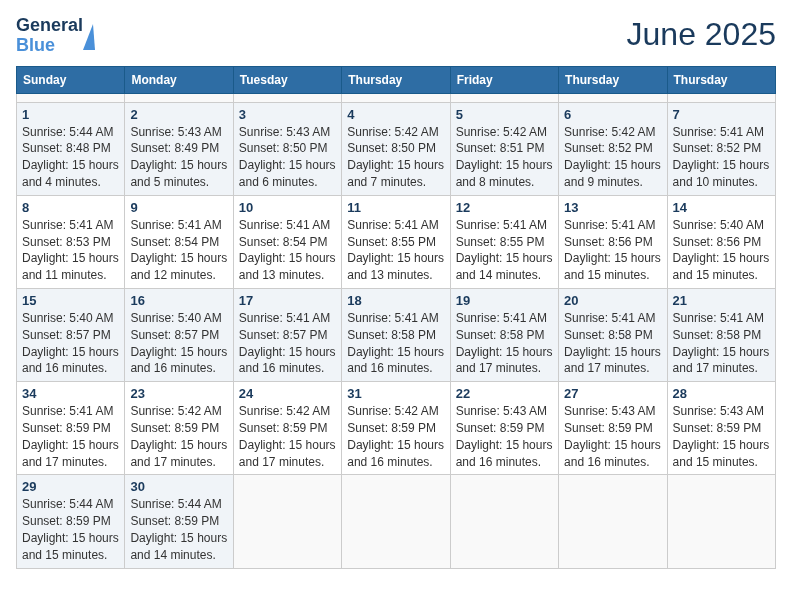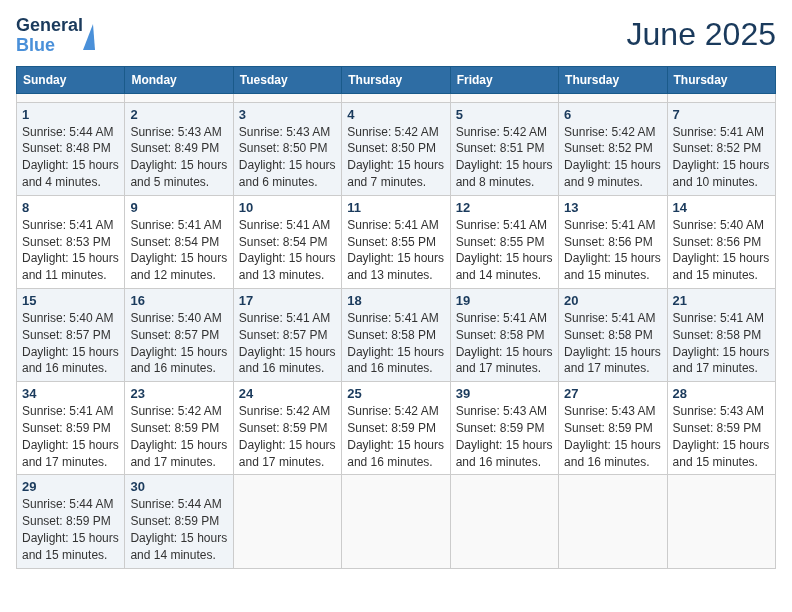--- a/index.html
+++ b/index.html
@@ -216,25 +216,25 @@
         </td>
         <td>
           <span class="day-number">23</span>
           <div class="day-info">Sunrise: 5:42 AM<br>Sunset: 8:59 PM<br>Daylight: 15 hours and 17 minutes.</div>
         </td>
         <td>
           <span class="day-number">24</span>
           <div class="day-info">Sunrise: 5:42 AM<br>Sunset: 8:59 PM<br>Daylight: 15 hours and 17 minutes.</div>
         </td>
         <td>
-          <span class="day-number">25</span>
+          <span class="day-number">31</span>
           <div class="day-info">Sunrise: 5:42 AM<br>Sunset: 8:59 PM<br>Daylight: 15 hours and 16 minutes.</div>
         </td>
         <td>
-          <span class="day-number">39</span>
+          <span class="day-number">22</span>
           <div class="day-info">Sunrise: 5:43 AM<br>Sunset: 8:59 PM<br>Daylight: 15 hours and 16 minutes.</div>
         </td>
         <td>
           <span class="day-number">27</span>
           <div class="day-info">Sunrise: 5:43 AM<br>Sunset: 8:59 PM<br>Daylight: 15 hours and 16 minutes.</div>
         </td>
         <td>
           <span class="day-number">28</span>
           <div class="day-info">Sunrise: 5:43 AM<br>Sunset: 8:59 PM<br>Daylight: 15 hours and 15 minutes.</div>
         </td>

